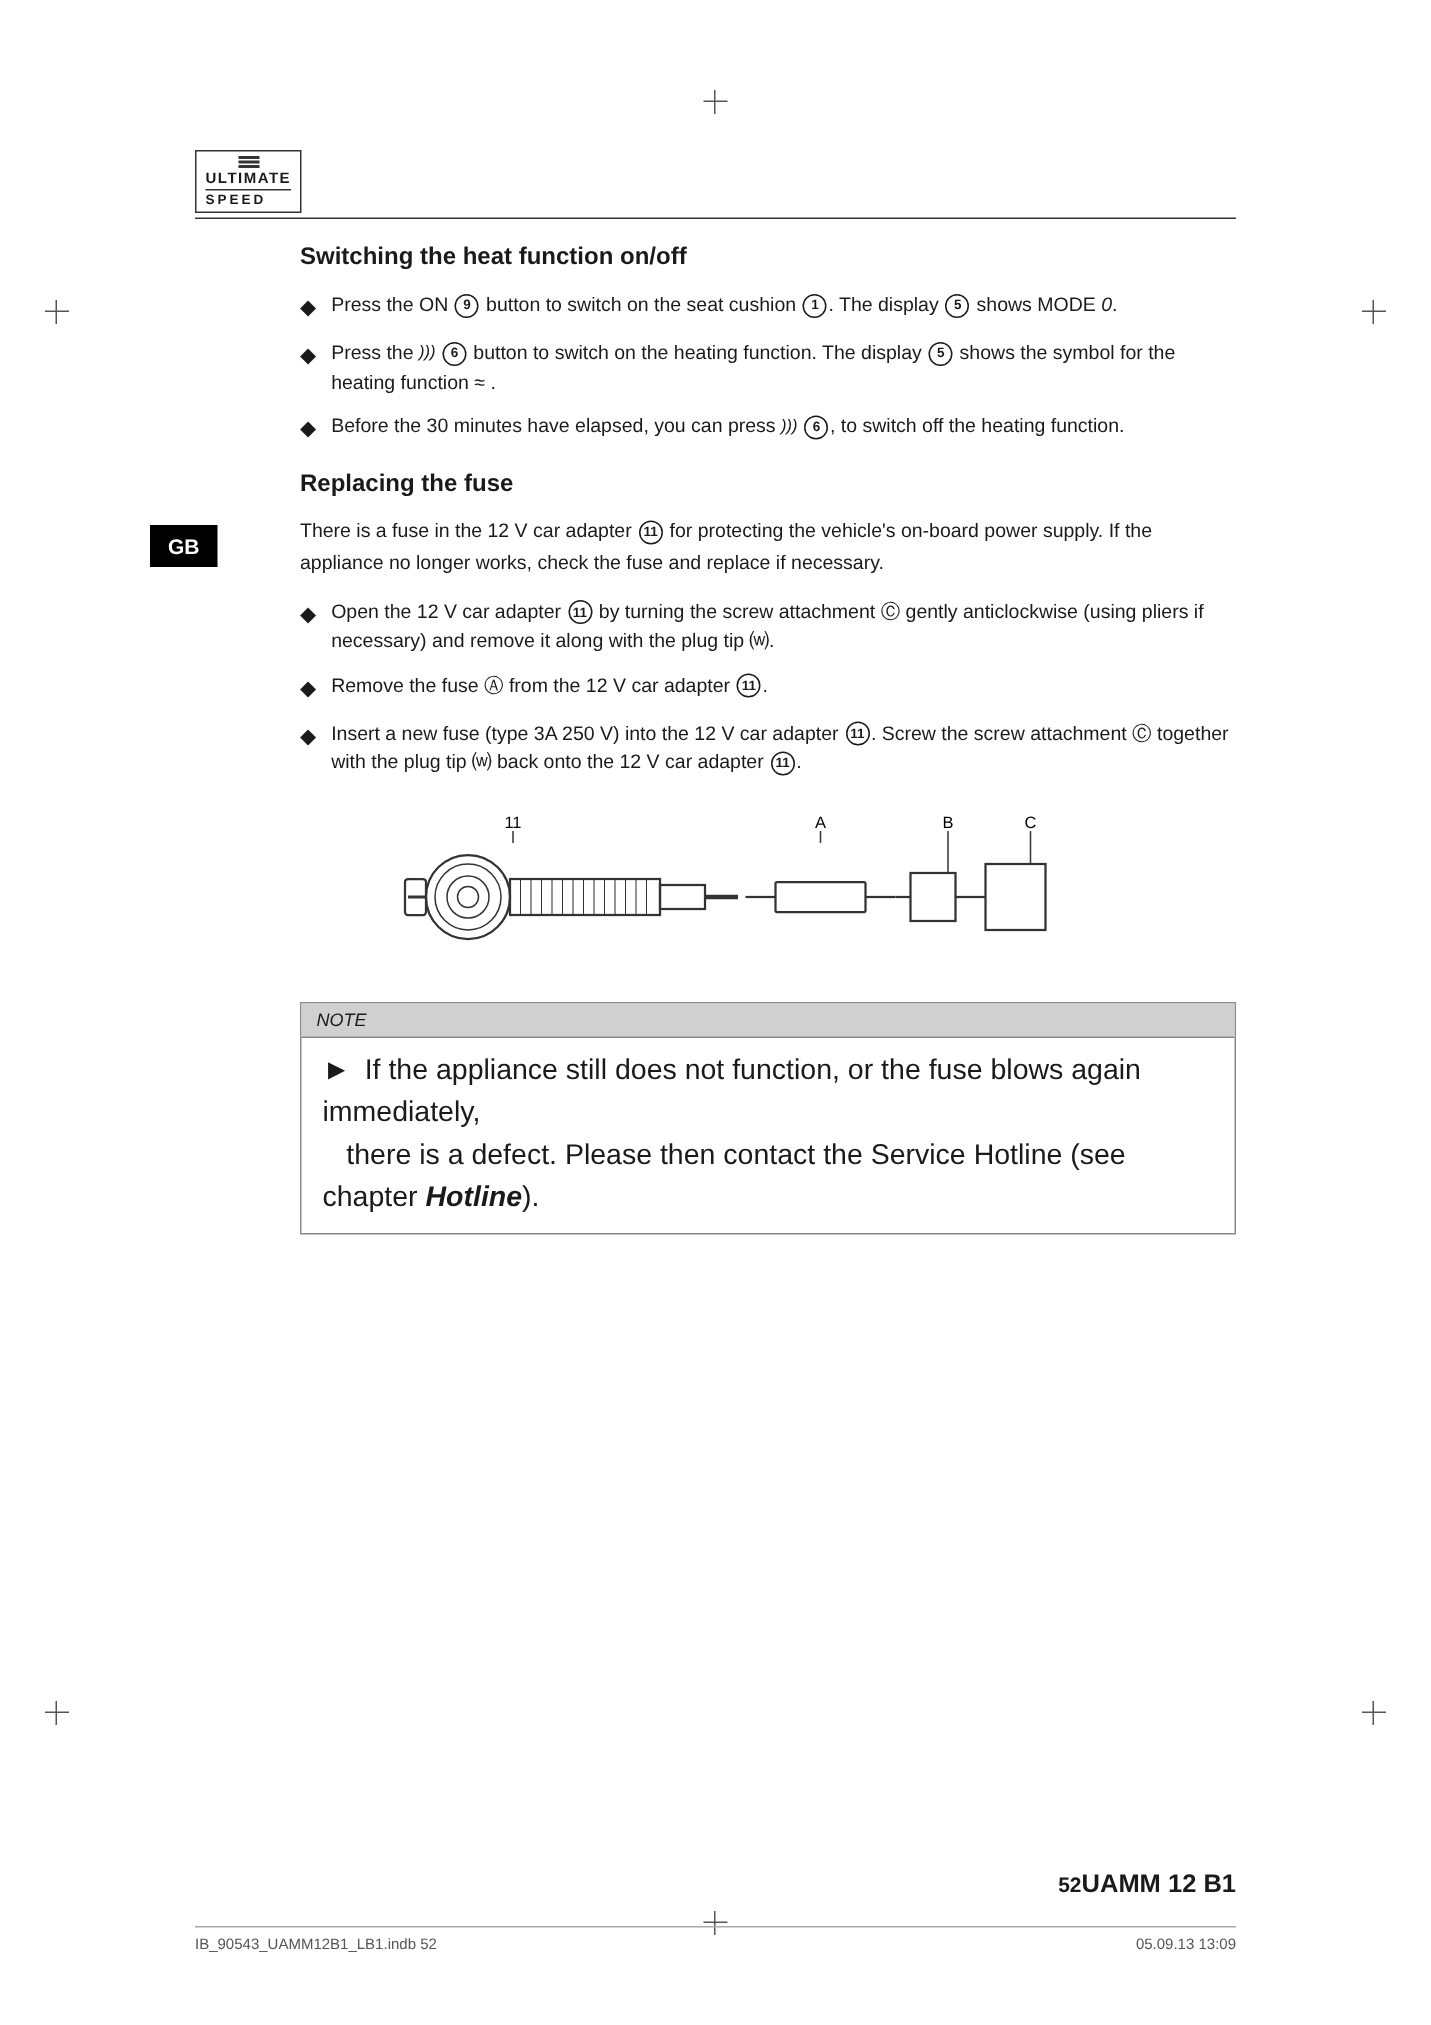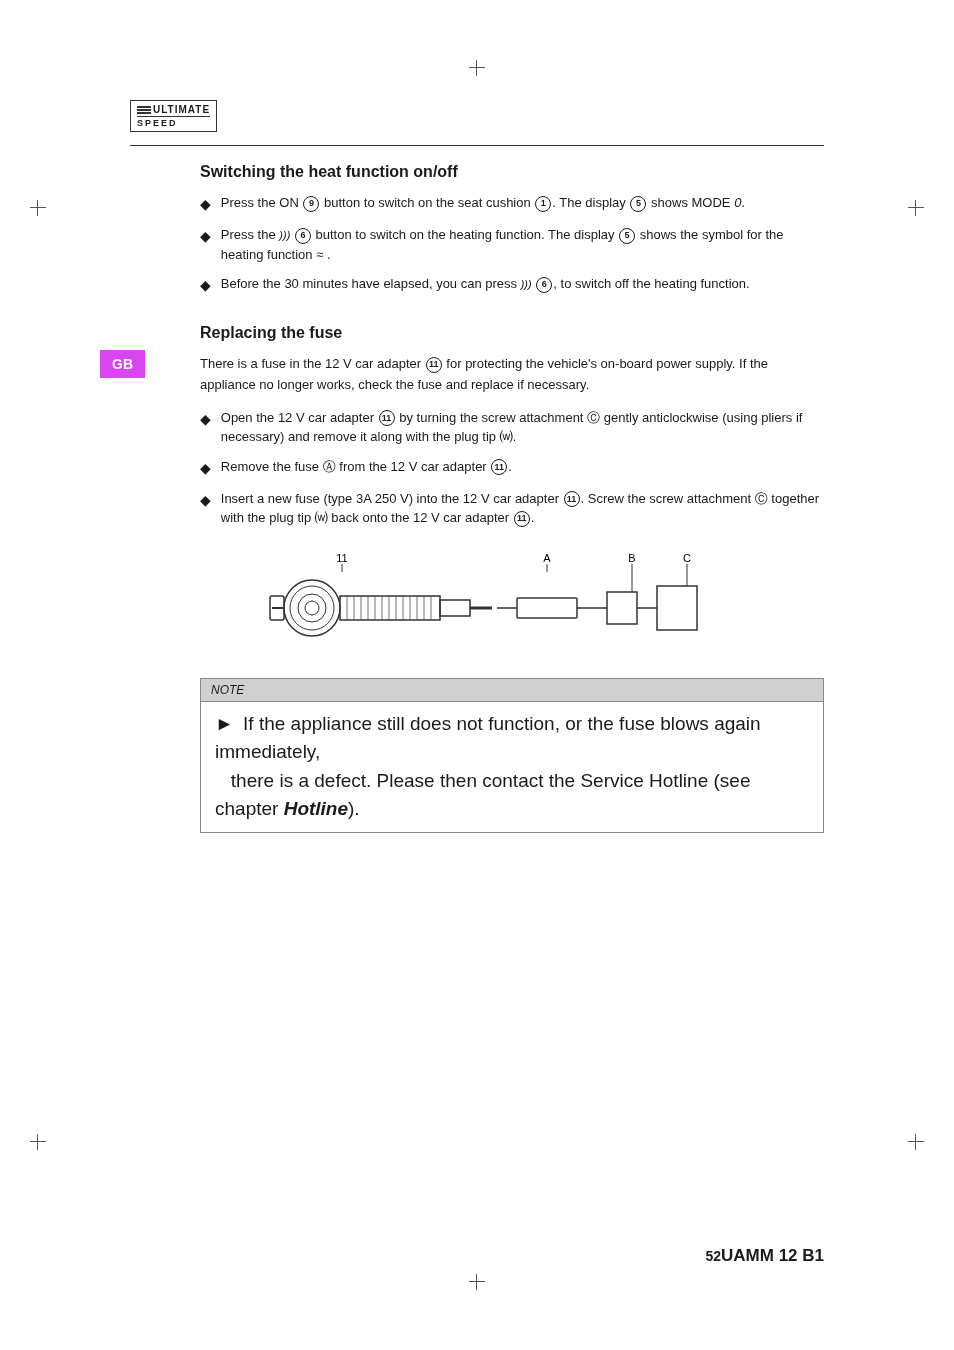--- a/index.html
+++ b/index.html
@@ -53,20 +53,21 @@
       display: inline-block;
     }
     .logo-text-ultimate {
       font-size: 10px;
       font-weight: bold;
       letter-spacing: 1px;
       text-transform: uppercase;
       display: flex;
       align-items: center;
       gap: 2px;
+      flex-direction: column;
     }
     .logo-lines {
       display: flex;
       flex-direction: column;
       gap: 1px;
     }
     .logo-line {
       width: 14px;
       height: 2px;
       background: #333;
@@ -143,30 +144,30 @@
       vertical-align: middle;
       margin: 0 1px;
       line-height: 1;
     }
 
     
     .gb-label {
       position: absolute;
       top: 350px;
       left: 100px;
-      background: #d946ef;
+      background: #000000;
       color: #ffffff;
       padding: 6px 12px;
       font-weight: bold;
       font-size: 14px;
     }
 
     
     .section2 {
-      margin-top: 28px;
+      margin-top: 18px;
     }
 
     .body-text {
       line-height: 1.6;
       margin-bottom: 12px;
     }
 
     
     .diagram-area {
       margin: 20px 0;
@@ -410,14 +411,18 @@
       </div>
 
     </div>
   </div>
 
   <div class="footer">
     <span class="footer-page">52</span>
     <span class="footer-model">UAMM 12 B1</span>
   </div>
 
+  <div class="bottom-info">
+    <span>IB_90543_UAMM12B1_LB1.indb  52</span>
+    <span>05.09.13   13:09</span>
+  </div>
 
 </div>
 
 </body></html>

